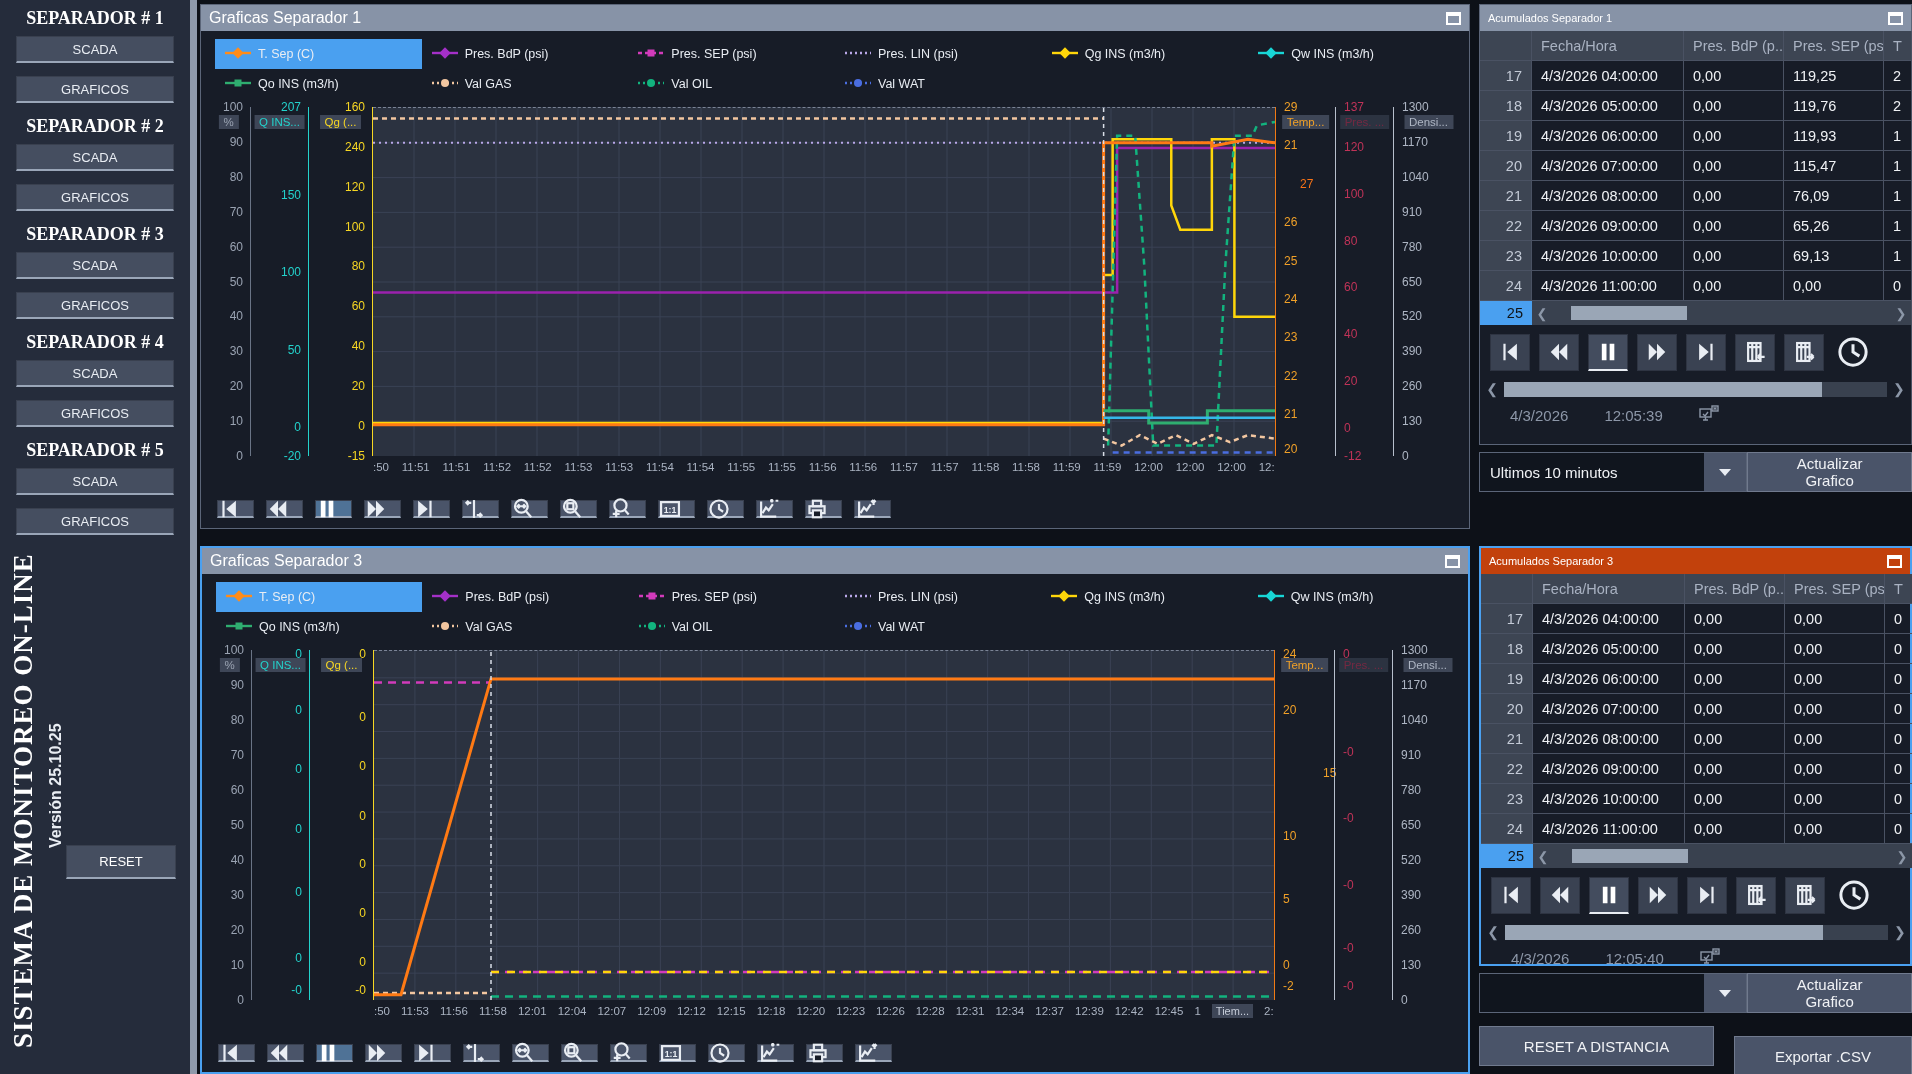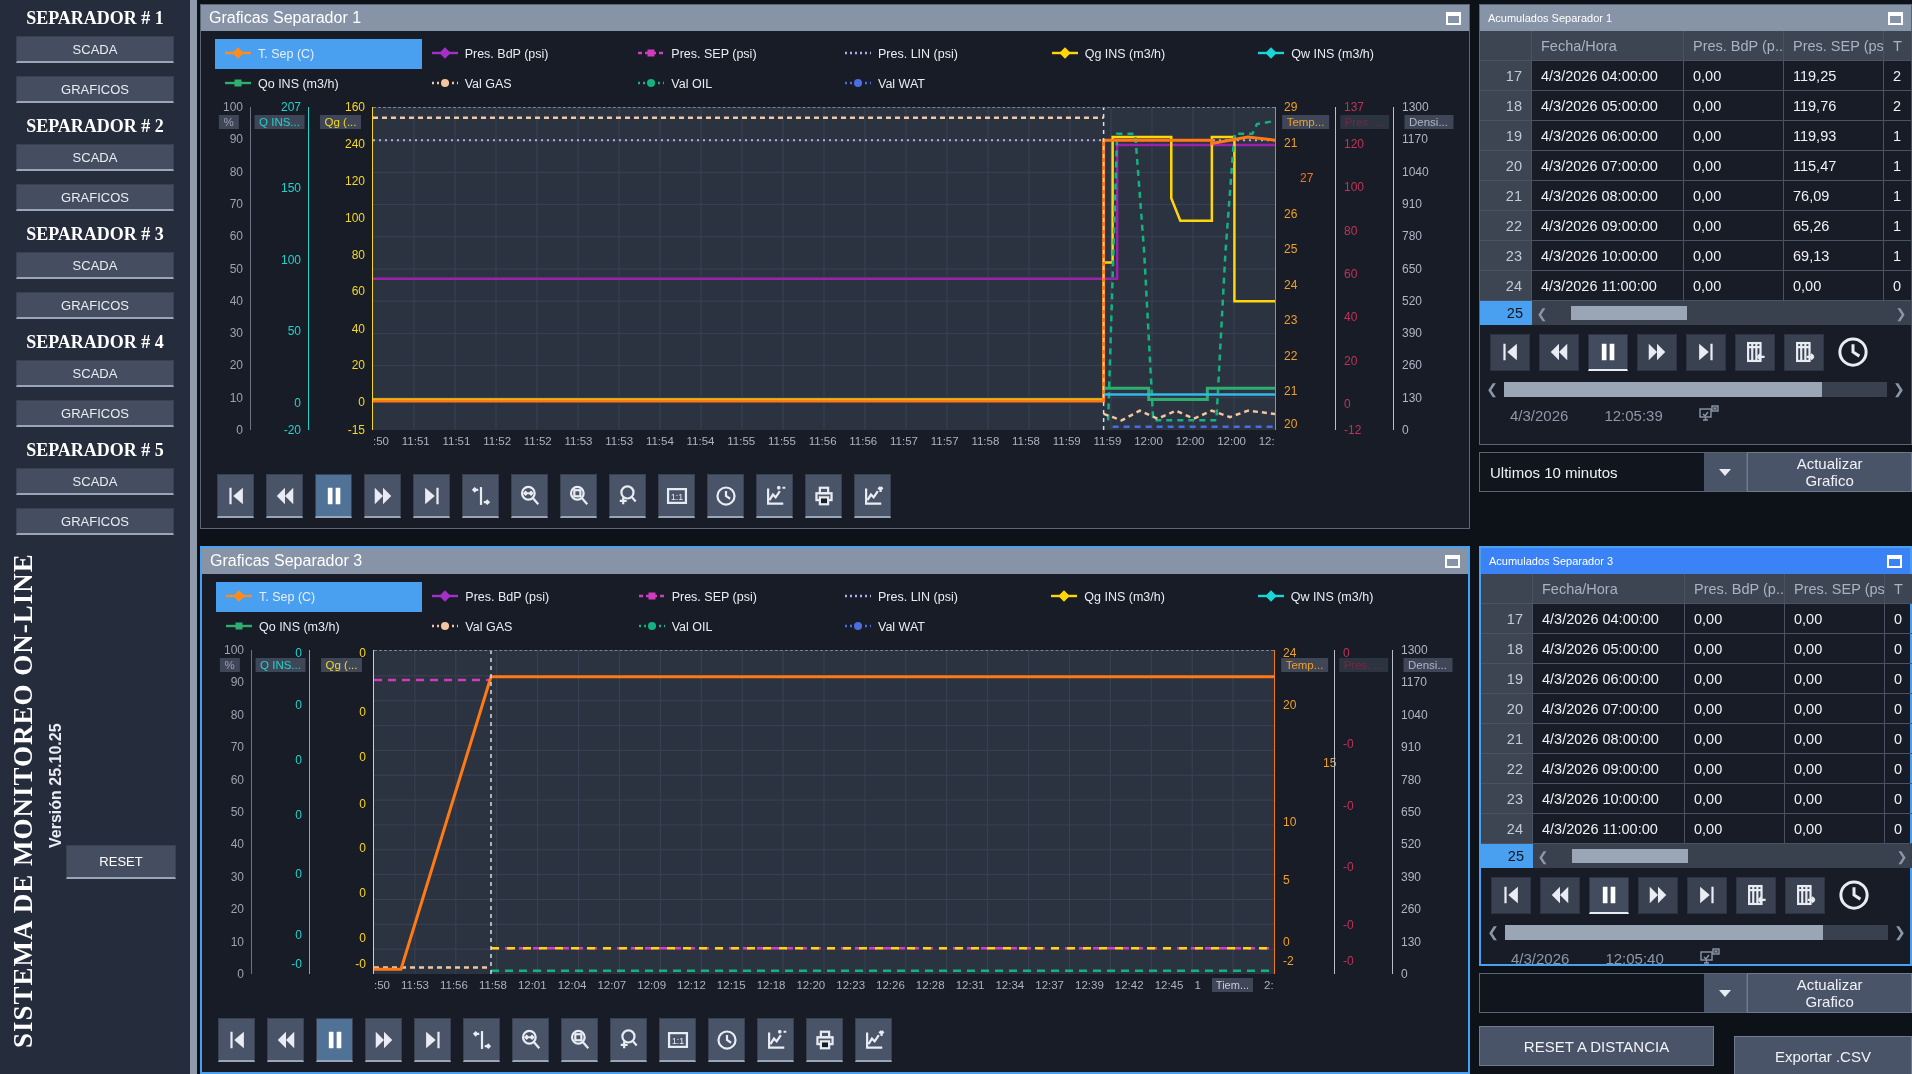--- a/index.html
+++ b/index.html
@@ -21,41 +21,41 @@
   .vversion { position:absolute; left:47px; top:548px; height:300px; writing-mode:vertical-rl;
     transform:rotate(180deg); font-size:16px; font-weight:bold; color:#e9edf3; white-space:nowrap; }
   .reset-btn { position:absolute; left:66px; top:845px; width:110px; height:34px;
     background:#454e60; color:#fff; font-size:13px; border:1px solid #39404f;
     border-bottom:2px solid #9aa6b8; }
   
   .panel { position:absolute; background:#171c27; border:1px solid #5b6578; display:flex; flex-direction:column; }
   .panel.active { border:2px solid #4aa0f0; }
   .titlebar { height:26px; flex:0 0 26px; background:#8793a7; color:#fff; display:flex;
     align-items:center; padding:0 8px; }
-  .titlebar.blue { background:#3b82f6; }
+  .titlebar.blue { background:#c2410c; }
   .titlebar .tb-text { font-size:16px; flex:1; }
   .restore { width:15px; height:13px; border:2px solid #fff; border-top:4px solid #fff; background:transparent; }
   
   .legend { display:grid; grid-template-columns:repeat(6,1fr); padding:8px 14px 2px 14px; }
   .legend-item { display:flex; align-items:center; gap:7px; height:30px; padding:0 10px;
     color:#e9edf3; font-size:12.5px; cursor:pointer; }
   .legend-item.selected { background:#4aa0f0; }
   .chart-zone { flex:1; display:flex; margin:6px 6px 0 6px; position:relative; }
   .axis-col { position:relative; flex:0 0 auto; }
   .axis-chip { position:absolute; top:8px; left:50%; transform:translateX(-50%); background:#3e4657;
     padding:1px 5px; font-size:11.5px; white-space:nowrap; z-index:3; }
   .tick { position:absolute; font-size:12px; transform:translateY(-50%); white-space:nowrap; }
   .plot { flex:1 1 auto; position:relative; background:#2b3240; border-top:1px dashed #7b8496; }
   .plot svg { position:absolute; inset:0; width:100%; height:100%; }
   .x-row { display:flex; justify-content:space-between; align-items:center; height:22px;
     font-size:11.5px; color:#aab3c2; }
   .x-chip { background:#3e4657; color:#c6cdd9; padding:1px 4px; font-size:11px; }
   .chart-toolbar { display:flex; gap:12px; margin:22px 0 10px 16px; }
-  .tool-btn { width:37px; height:44px; background:#4a5469; border:1px solid #39404f;
-    border-bottom:2px solid #9aa6b8; display:flex; align-items:center; justify-content:center; cursor:pointer; }
+  .tool-btn { width:37px; height:18px; background:#4a5469; border:1px solid #39404f;
+    border-bottom:2px solid #9aa6b8; display:flex; align-items:center; cursor:pointer;font-weight:bold; }
   .tool-btn.active { background:#4f7296; }
   
   .tbl { flex:1; display:flex; }
   .tbl-main { flex:1; display:flex; flex-direction:column; }
   .tbl-row { display:flex; flex:0 0 30px; }
   .tbl-head { flex:0 0 30px; background:#3d4553; color:#a9b2c2; }
   .cell { border-right:1px solid #4a5263; border-bottom:1px solid #4a5263; display:flex;
     align-items:center; padding:0 9px; font-size:14.5px; color:#f0f2f5; overflow:hidden; white-space:nowrap; }
   .cell.num { flex:0 0 52px; background:#3d4553; color:#c3cad6; justify-content:flex-end; }
   .cell.c1 { flex:0 0 152px; } .cell.c2 { flex:0 0 100px; } .cell.c3 { flex:0 0 100px; }

